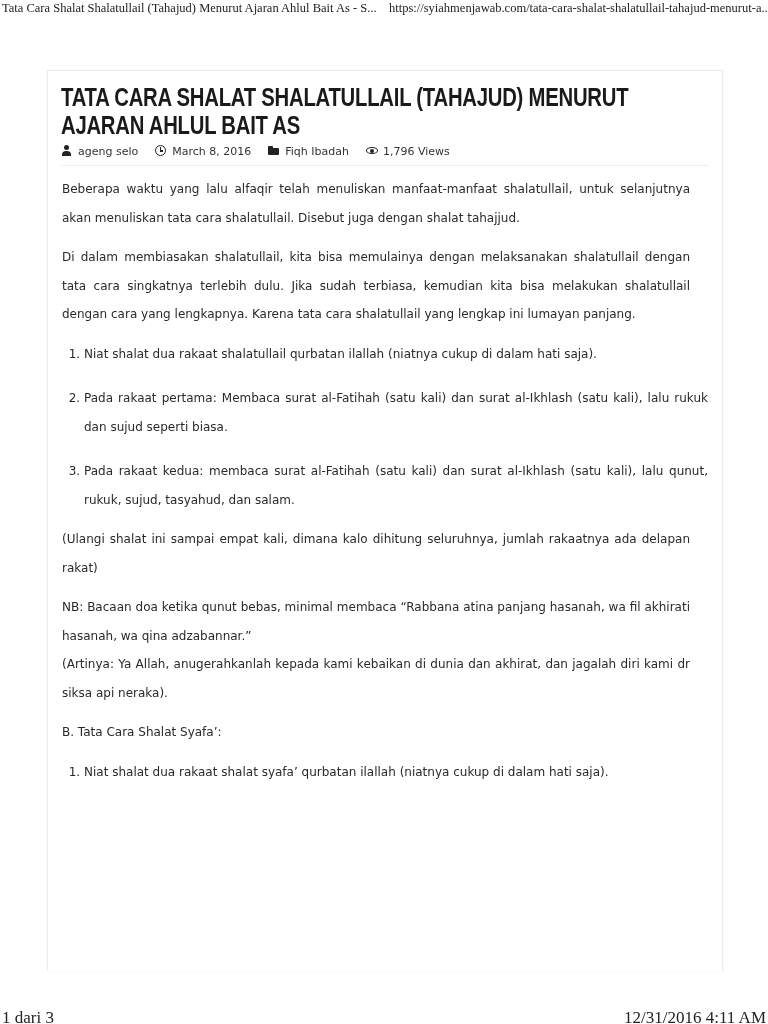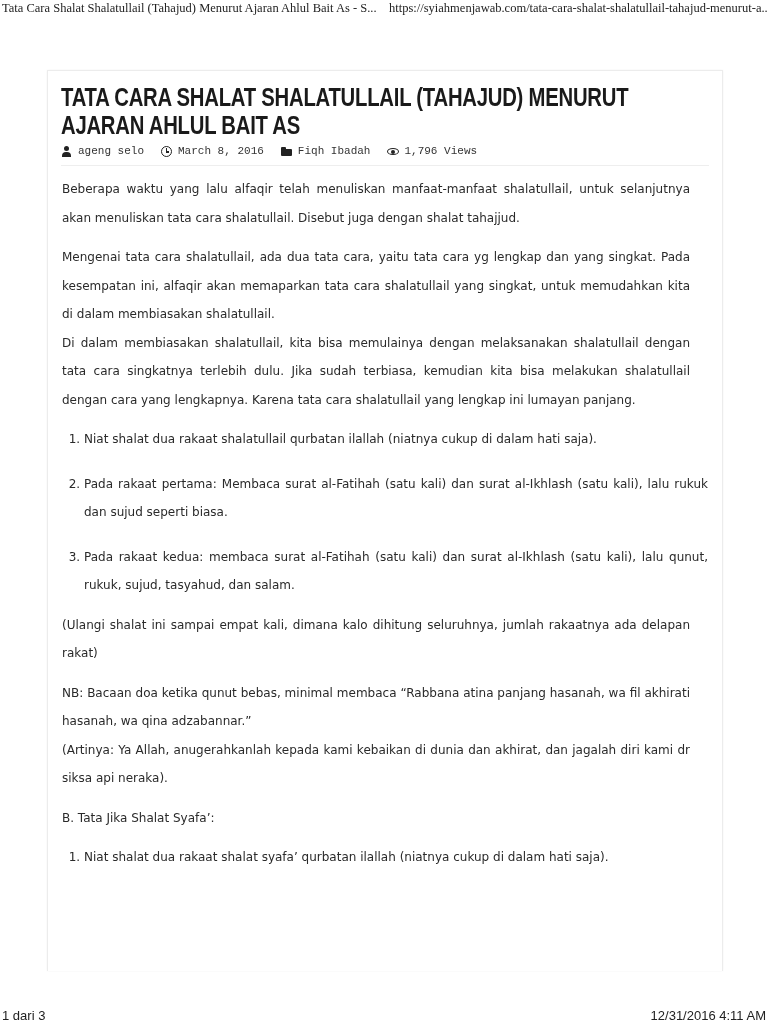--- a/index.html
+++ b/index.html
@@ -73,23 +73,22 @@
       height: 20px;
       border-bottom: 1px solid #eeeeee;
       font-size: 11px;
       color: #333;
       display: flex;
       align-items: flex-start;
       white-space: nowrap;
     }
     .meta .item {
       display: inline-flex;
-      align-items: flex-end;
+      align-items: flex-start;
       margin-right: 17px;
-      font-family: Liberation Mono, monospace;
     }
     .meta .icon {
       display: inline-block;
       width: 11px;
       height: 11px;
       margin-right: 6px;
       position: relative;
     }
     
     .icon-user::before {
@@ -193,22 +192,22 @@
     }
     .content ol li + li {
       margin-top: 16px;
     }
     .print-footer {
       position: absolute;
       left: 0;
       top: 1008px;
       width: 768px;
       height: 16px;
-      font-family: Liberation Sans, sans-serif;
-      font-size: 13px;
+      font-family: Liberation Serif, serif;
+      font-size: 17px;
       color: #222;
     }
     .print-footer .page-num {
       position: absolute;
       left: 2px;
       top: 0;
     }
     .print-footer .print-date {
       position: absolute;
       right: 2px;
@@ -240,33 +239,32 @@
       <span>Fiqh Ibadah</span>
     </span>
     <span class="item">
       <span class="icon icon-eye"></span>
       <span>1,796 Views</span>
     </span>
   </div>
 
   <div class="content">
     <p>Beberapa waktu yang lalu alfaqir telah menuliskan manfaat-manfaat shalatullail, untuk selanjutnya akan menuliskan tata cara shalatullail. Disebut juga dengan shalat tahajjud.</p>
-    <p class="tight">Mengenai tata cara shalatullail, ada dua tata cara, yaitu tata cara yg lengkap dan yang singkat. Pada kesempatan ini, alfaqir akan memaparkan tata cara shalatullail yang singkat, untuk memudahkan kita di dalam membiasakan shalatullail.</p>
     <p>Di dalam membiasakan shalatullail, kita bisa memulainya dengan melaksanakan shalatullail dengan tata cara singkatnya terlebih dulu. Jika sudah terbiasa, kemudian kita bisa melakukan shalatullail dengan cara yang lengkapnya. Karena tata cara shalatullail yang lengkap ini lumayan panjang.</p>
 
     <ol>
       <li>Niat shalat dua rakaat shalatullail qurbatan ilallah (niatnya cukup di dalam hati saja).</li>
       <li>Pada rakaat pertama: Membaca surat al-Fatihah (satu kali) dan surat al-Ikhlash (satu kali), lalu rukuk dan sujud seperti biasa.</li>
       <li>Pada rakaat kedua: membaca surat al-Fatihah (satu kali) dan surat al-Ikhlash (satu kali), lalu qunut, rukuk, sujud, tasyahud, dan salam.</li>
     </ol>
     <p>(Ulangi shalat ini sampai empat kali, dimana kalo dihitung seluruhnya, jumlah rakaatnya ada delapan rakat)</p>
     <p class="tight">NB: Bacaan doa ketika qunut bebas, minimal membaca “Rabbana atina panjang hasanah, wa fil akhirati hasanah, wa qina adzabannar.”</p>
     <p>(Artinya: Ya Allah, anugerahkanlah kepada kami kebaikan di dunia dan akhirat, dan jagalah diri kami dr siksa api neraka).</p>
 
-    <p>B. Tata Jika Shalat Syafa’:</p>
+    <p>B. Tata Cara Shalat Syafa’:</p>
     <ol>
       <li>Niat shalat dua rakaat shalat syafa’ qurbatan ilallah (niatnya cukup di dalam hati saja).</li>
     </ol>
   </div>
 </div>
 
 <div class="print-footer">
   <span class="page-num">1 dari 3</span>
   <span class="print-date">12/31/2016 4:11 AM</span>
 </div>

